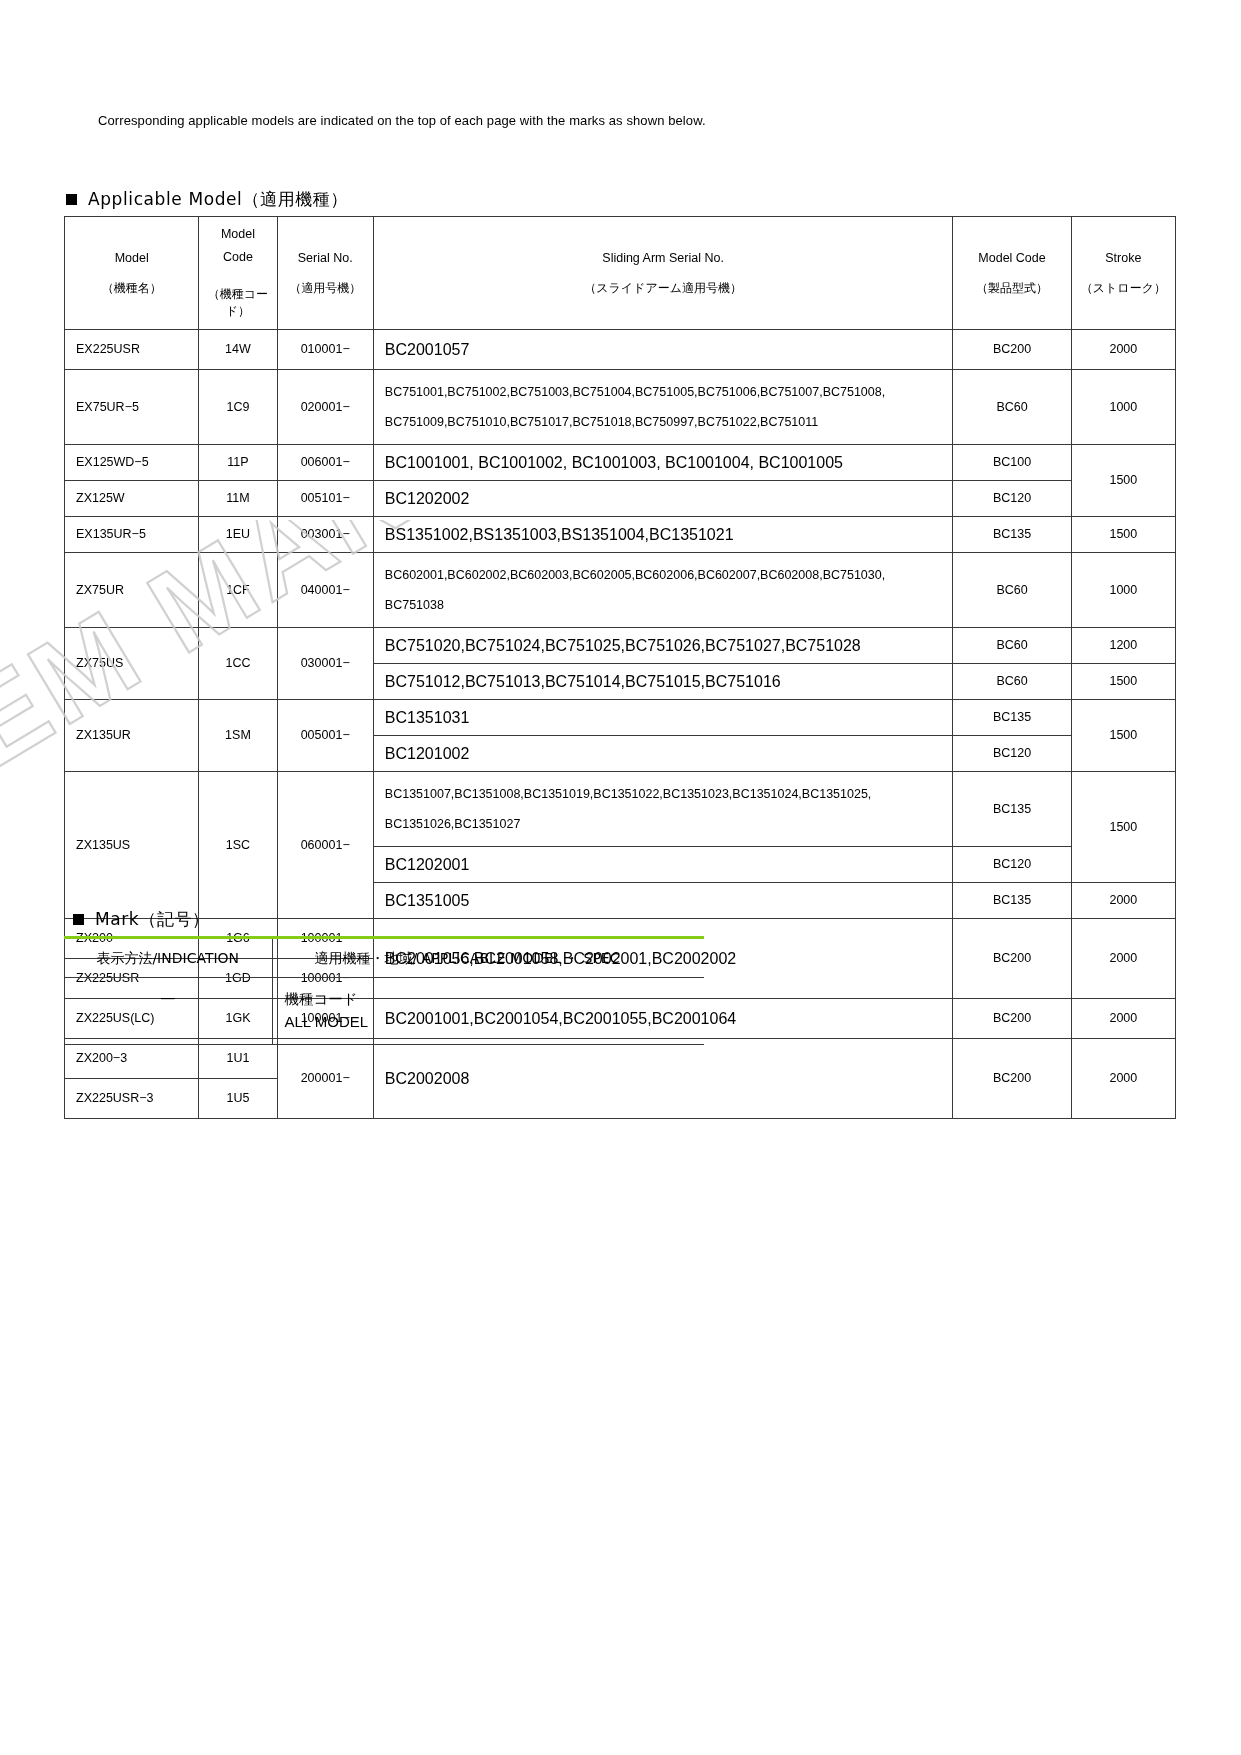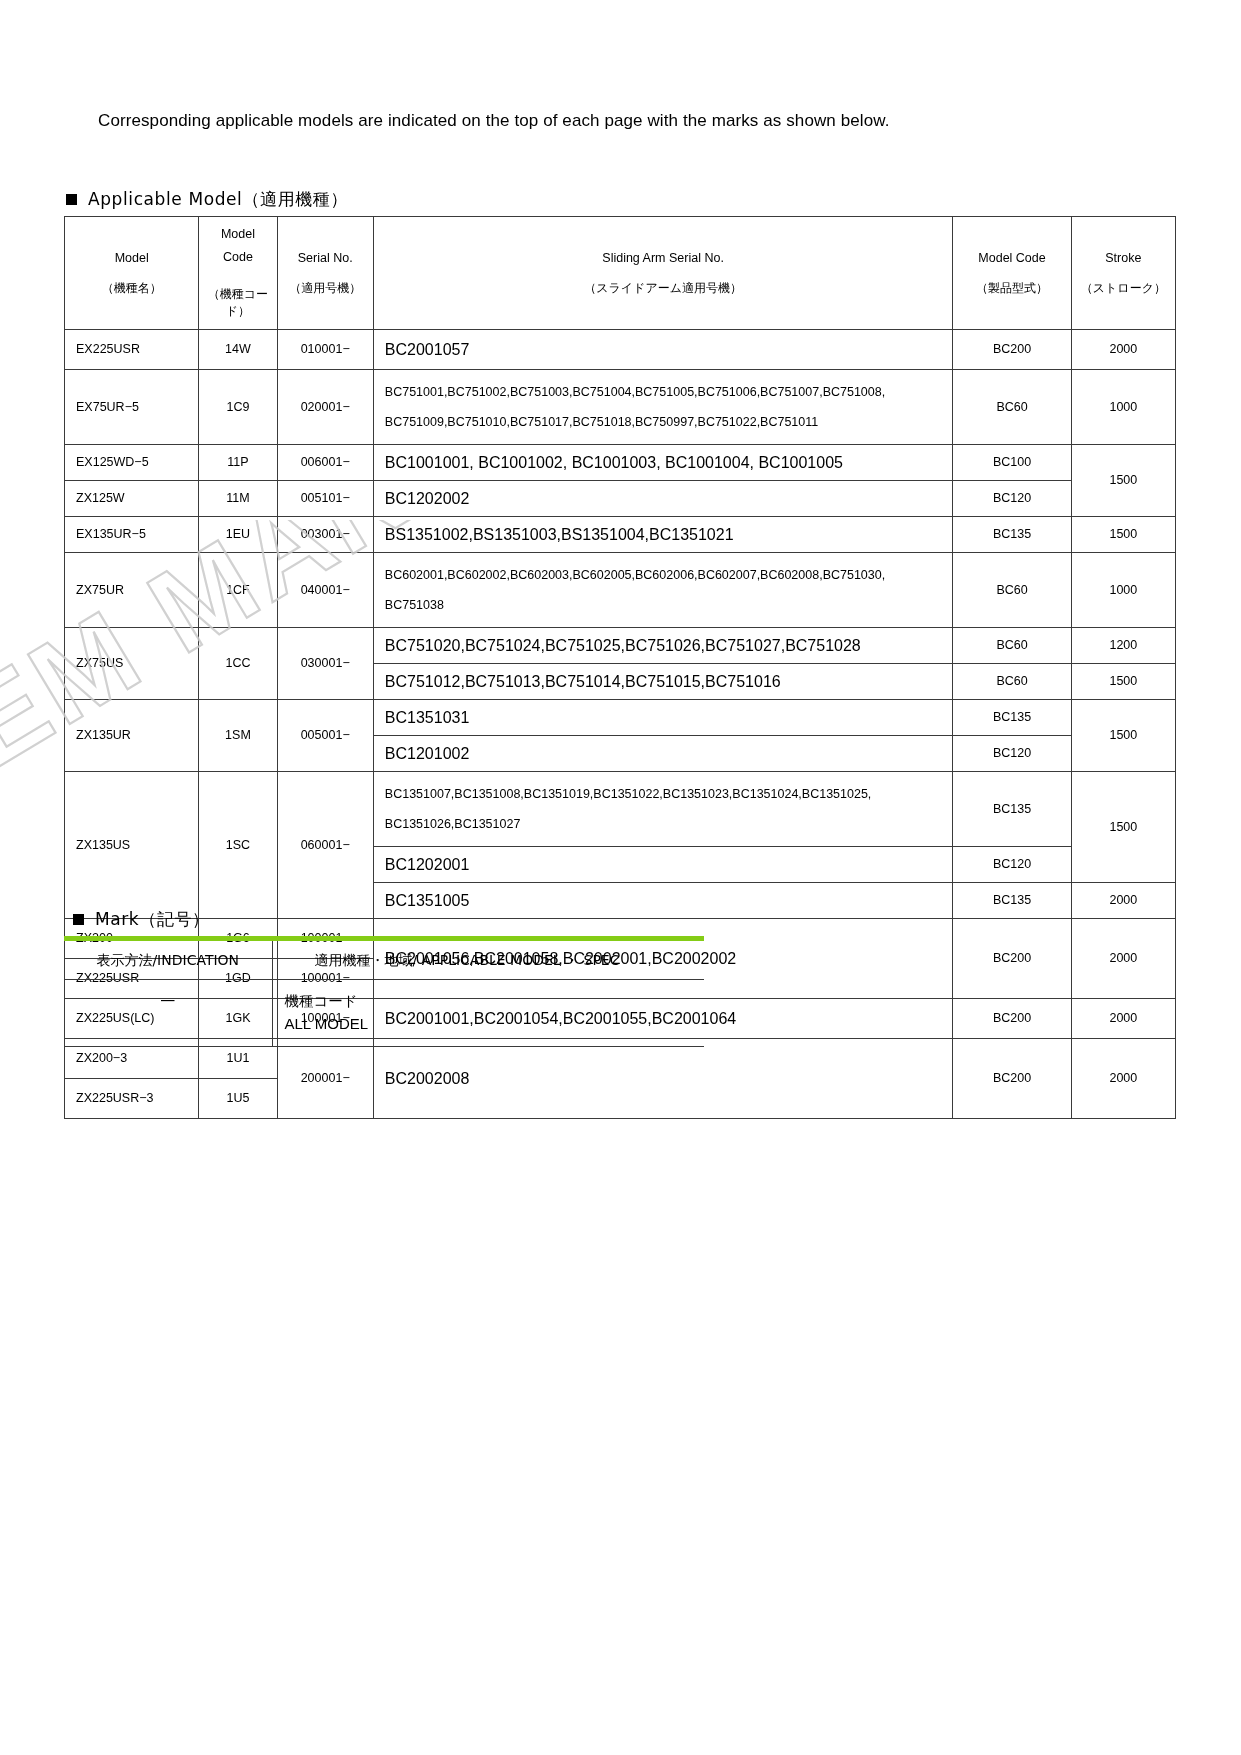--- a/index.html
+++ b/index.html
@@ -46,21 +46,21 @@
 
   
   .intro {
     position: absolute;
     left: 98px;
     top: 108px;
     width: 1060px;
     z-index: 2;
   }
   .intro-en {
-    font-size: 17px;
+    font-size: 13px;
     line-height: 26px;
     letter-spacing: 0.1px;
     white-space: nowrap;
   }
   .intro-jp {
     font-size: 17px;
     line-height: 30px;
     letter-spacing: 0.4px;
     white-space: nowrap;
     font-family: "DejaVu Sans", sans-serif;
@@ -154,21 +154,21 @@
     border-collapse: collapse;
     width: 640px;
     table-layout: fixed;
   }
   table.mark td {
     padding: 0;
     vertical-align: top;
     border: none;
   }
   table.mark tr.hdr td {
-    border-top: 5px solid #84cc16;
+    border-top: 3px solid #84cc16;
     border-bottom: 1px solid #3a3a3a;
   }
   table.mark tr.body td {
     border-bottom: 1px solid #3a3a3a;
   }
   .mk-c1 { width: 208px; border-right: 1px solid #3a3a3a !important; }
   .mk-c2 { width: 432px; }
   .mk-hd {
     text-align: center;
     font-size: 14px;

